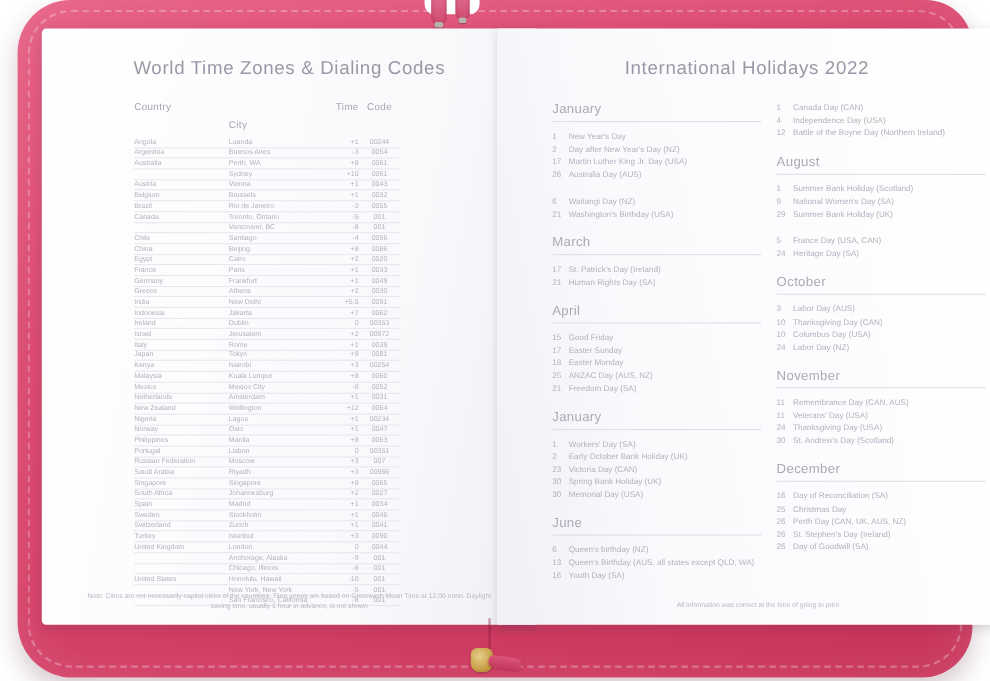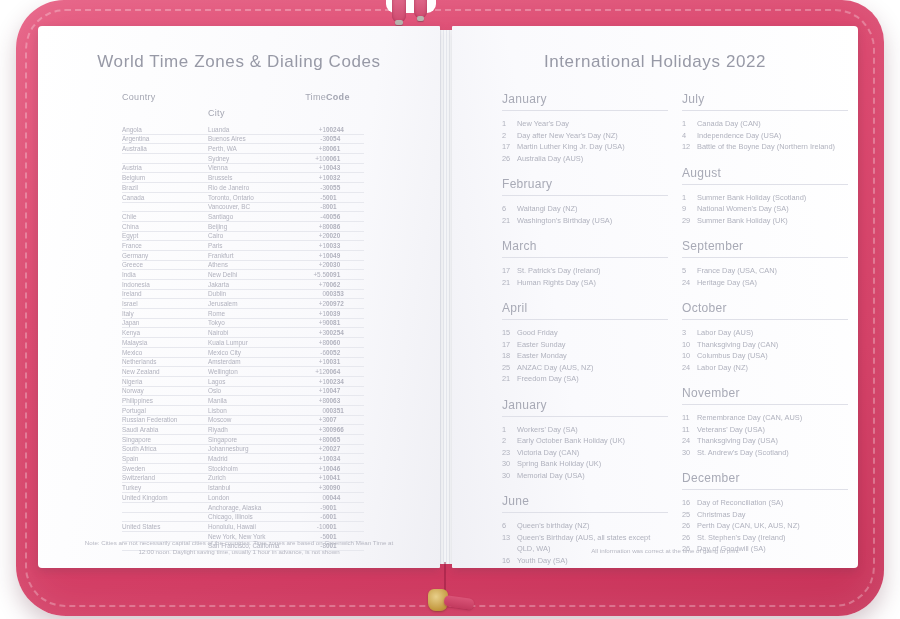--- a/index.html
+++ b/index.html
@@ -28,38 +28,38 @@
          background:radial-gradient(circle at 40% 35%,#e8cf8a,#c3993f 70%,#a87f2e);
          border-radius:6px 6px 8px 8px;box-shadow:0 1px 2px rgba(80,50,10,.4);}
   .zip-pull{position:absolute;left:444px;top:597px;width:30px;height:11px;
          background:linear-gradient(#da5578,#c23a5e);border-radius:5px;transform:rotate(8deg);
          box-shadow:0 1px 2px rgba(120,20,50,.4);}
 
   
   .gutter{position:absolute;left:428px;top:30px;width:36px;height:534px;
          background:repeating-linear-gradient(90deg,#e9ebf1 0 1px,#f9fafc 1px 3px);
          border-radius:2px;}
-  .page{position:absolute;top:26px;height:542px;box-shadow:0 3px 9px rgba(70,60,80,.18);}
+  .page{position:absolute;top:26px;height:542px;box-shadow:0 3px 9px rgba(70,60,80,.18);padding-left:48px;}
   .page-left{left:38px;width:402px;border-radius:4px 1px 1px 4px;
          background:linear-gradient(100deg,#ffffff 0%,#f9f9fc 70%,#efeff4 100%);}
   .page-right{left:452px;width:406px;border-radius:1px 4px 4px 1px;
          background:linear-gradient(260deg,#ffffff 0%,#fafafd 70%,#f0f0f5 100%);}
 
   .page-title{margin:0;position:absolute;top:26px;left:0;right:0;text-align:center;
          font-size:17px;font-weight:normal;color:#9799a6;letter-spacing:.6px;}
 
   
   .tz-table{position:absolute;left:84px;top:66px;width:242px;}
   .tz-head{display:flex;font-size:9px;color:#a4a6b2;margin-bottom:7px;letter-spacing:.3px;}
   .tz-row{display:flex;height:9.7px;align-items:flex-end;font-size:6.4px;color:#b1b2be;
          border-bottom:1px solid #e7e8ee;padding-bottom:1px;box-sizing:border-box;}
   .c-country{width:86px;}
   .c-city{flex:1;margin-top:16px;}
   .c-time{width:26px;text-align:right;}
-  .c-code{width:38px;text-align:left;font-weight:bold;}
+  .c-code{width:38px;text-align:center;}
   .lp-note{position:absolute;bottom:11px;left:40px;right:40px;margin:0;text-align:center;
          font-size:6.2px;line-height:1.55;color:#b6b7c2;}
 
   
   .hol-cols{position:absolute;top:66px;left:50px;right:10px;display:flex;gap:14px;}
   .hol-col{flex:1;min-width:0;}
   .month{margin-bottom:13px;}
   .month-name{margin:0 0 7px 0;font-size:12px;font-weight:normal;color:#a8aab6;
          letter-spacing:.3px;border-bottom:1px solid #dfe0e8;padding-bottom:4px;}
   .hol-item{display:flex;font-size:7.4px;color:#b0b2be;line-height:11.5px;}
@@ -432,21 +432,20 @@
               <span class="hol-label">Martin Luther King Jr. Day (USA)</span>
             </div>
 
             <div class="hol-item">
               <span class="hol-day">26</span>
               <span class="hol-label">Australia Day (AUS)</span>
             </div>
 
         </section>
         <section class="month">
-          <h2 class="month-name">February</h2>
 
             <div class="hol-item">
               <span class="hol-day">6</span>
               <span class="hol-label">Waitangi Day (NZ)</span>
             </div>
 
             <div class="hol-item">
               <span class="hol-day">21</span>
               <span class="hol-label">Washington's Birthday (USA)</span>
             </div>
@@ -540,21 +539,20 @@
             <div class="hol-item">
               <span class="hol-day">16</span>
               <span class="hol-label">Youth Day (SA)</span>
             </div>
 
         </section>
       </div>
 
       <div class="hol-col">
         <section class="month">
-          <h2 class="month-name">July</h2>
 
             <div class="hol-item">
               <span class="hol-day">1</span>
               <span class="hol-label">Canada Day (CAN)</span>
             </div>
 
             <div class="hol-item">
               <span class="hol-day">4</span>
               <span class="hol-label">Independence Day (USA)</span>
             </div>
@@ -578,21 +576,20 @@
               <span class="hol-label">National Women's Day (SA)</span>
             </div>
 
             <div class="hol-item">
               <span class="hol-day">29</span>
               <span class="hol-label">Summer Bank Holiday (UK)</span>
             </div>
 
         </section>
         <section class="month">
-          <h2 class="month-name">September</h2>
 
             <div class="hol-item">
               <span class="hol-day">5</span>
               <span class="hol-label">France Day (USA, CAN)</span>
             </div>
 
             <div class="hol-item">
               <span class="hol-day">24</span>
               <span class="hol-label">Heritage Day (SA)</span>
             </div>

